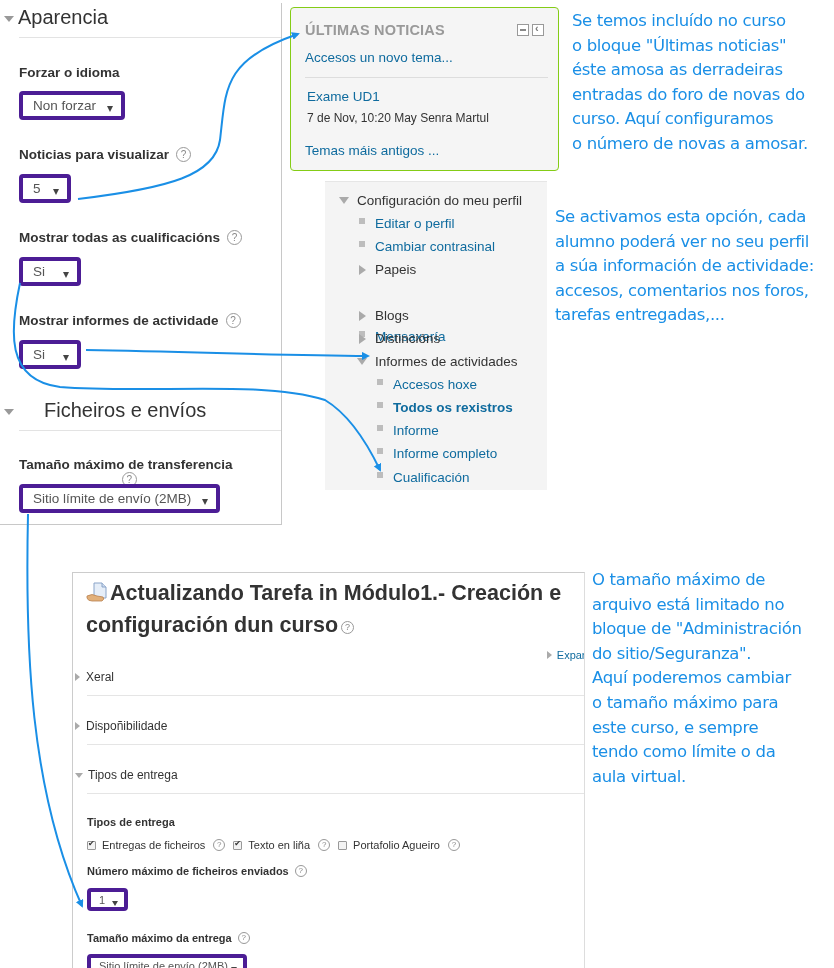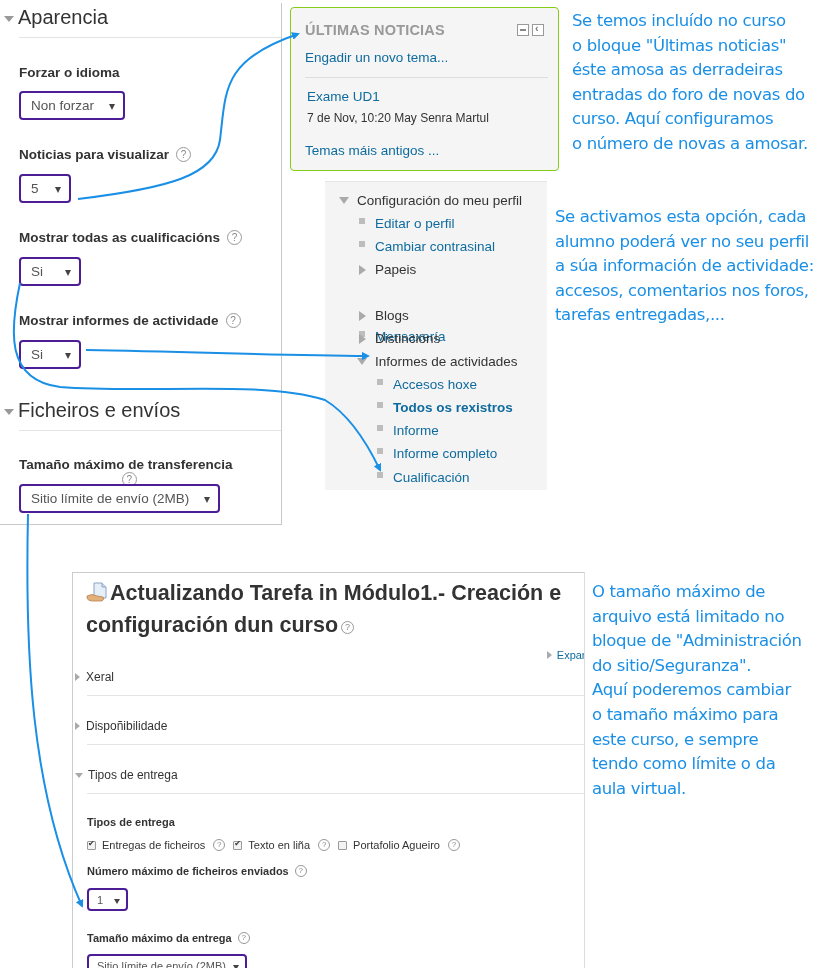--- a/index.html
+++ b/index.html
@@ -24,21 +24,21 @@
   .flabel {
     position: absolute; left: 19px; font-size: 13.5px; font-weight: bold; color: #333;
     display: flex; align-items: center;
   }
   .help {
     display: inline-block; width: 15px; height: 15px; border: 1px solid #999; border-radius: 50%;
     font-size: 10px; line-height: 13px; text-align: center; color: #888; font-weight: normal;
     margin-left: 7px; font-family: "Liberation Sans", sans-serif;
   }
   .sel {
-    position: absolute; height: 29px; border: 2px solid #4c1d95; border-radius: 4px; background: #fff;
+    position: absolute; height: 29px; border: 4px solid #4c1d95; border-radius: 4px; background: #fff;
     font-size: 13.5px; color: #555; display: flex; align-items: center; padding-left: 10px;
   }
   .sel .arr { position: absolute; right: 8px; top: 11px; width: 0; height: 0;
     border-left: 3.5px solid transparent; border-right: 3.5px solid transparent; border-top: 6px solid #444; }
 
   
   .news {
     position: absolute; left: 290px; top: 7px; width: 269px; height: 164px;
     background: #f5f5f5; border: 1px solid #84cc16; border-radius: 4px;
   }
@@ -134,41 +134,41 @@
 
   <div class="flabel" style="top:310px;">
     <span>Mostrar informes de actividade</span>
     <span class="help">?</span>
   </div>
   <div class="sel" style="left:19px; top:337px; width:62px;">
     <span>Si</span>
     <span class="arr"></span>
   </div>
 
-  <div class="legend" style="top:396px;">
+  <div class="legend" style="top:396px;gap:26px;">
     <span class="tri"></span>
     <span>Ficheiros e envíos</span>
   </div>
   <div class="legend-rule" style="top:427px;"></div>
 
   <div class="flabel" style="top:454px;flex-direction:column;">
     <span>Tamaño máximo de transferencia</span>
     <span class="help">?</span>
   </div>
   <div class="sel" style="left:19px; top:481px; width:201px;">
     <span>Sitio límite de envío (2MB)</span>
     <span class="arr"></span>
   </div>
 </div>
 
 <div class="news">
   <div class="title">ÚLTIMAS NOTICIAS</div>
   <div class="ctl min" style="left:226px;"></div>
   <div class="ctl dock" style="left:241px;"></div>
-  <a class="add">Engadir un novo tema...</a>
+  <a class="add">Accesos un novo tema...</a>
   <div class="rule"></div>
   <a class="item">Exame UD1</a>
   <div class="meta">7 de Nov, 10:20  May Senra Martul</div>
   <a class="older">Temas máis antigos ...</a>
 </div>
 
 <div class="nav">
   <div class="row plain" style="left:13px; top:11px;">
     <span class="ico">
         <span class="tri-d"></span>
@@ -255,21 +255,21 @@
 o bloque "Últimas noticias"
 éste amosa as derradeiras
 entradas do foro de novas do
 curso. Aquí configuramos
 o número de novas a amosar.</div>
 <div class="note" style="left:555px; top:205px;">Se activamos esta opción, cada
 alumno poderá ver no seu perfil
 a súa información de actividade:
 accesos, comentarios nos foros,
 tarefas entregadas,...</div>
-<div class="note" style="left:592px; top:580px;">O tamaño máximo de
+<div class="note" style="left:592px; top:568px;">O tamaño máximo de
 arquivo está limitado no
 bloque de "Administración
 do sitio/Seguranza".
 Aquí poderemos cambiar
 o tamaño máximo para
 este curso, e sempre
 tendo como límite o da
 aula virtual.</div>
 
 <div class="assign">

